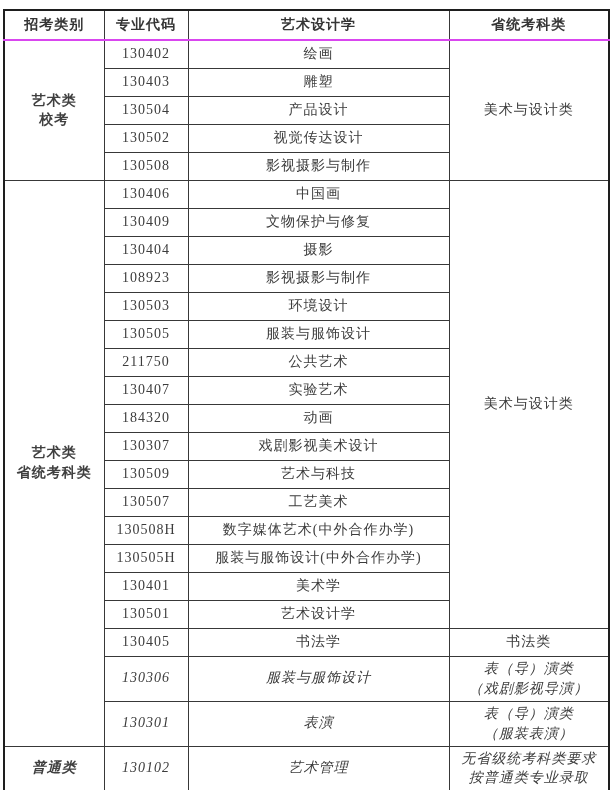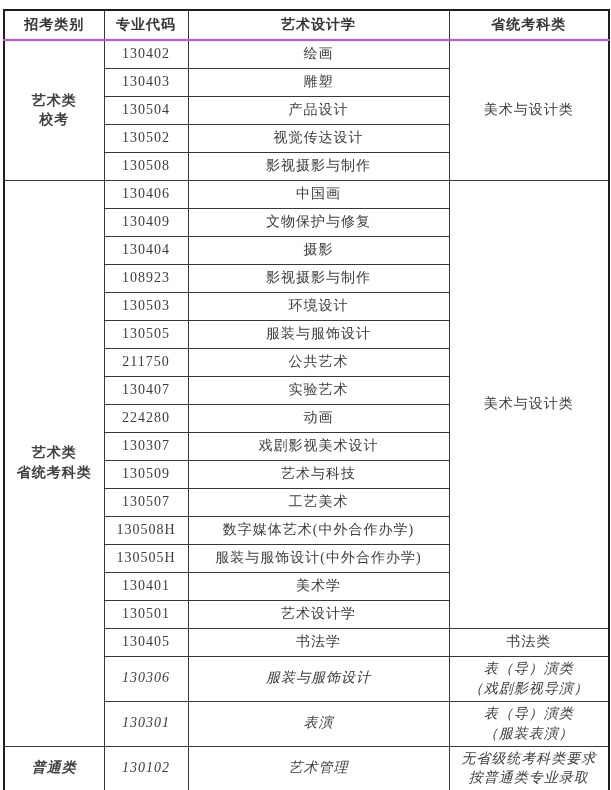--- a/index.html
+++ b/index.html
@@ -144,21 +144,21 @@
         </tr>
         <tr>
           <td class="code-cell-td">211750</td>
           <td class="">公共艺术</td>
         </tr>
         <tr>
           <td class="code-cell-td">130407</td>
           <td class="">实验艺术</td>
         </tr>
         <tr>
-          <td class="code-cell-td">224280</td>
+          <td class="code-cell-td">184320</td>
           <td class="">动画</td>
         </tr>
         <tr>
           <td class="code-cell-td">130307</td>
           <td class="">戏剧影视美术设计</td>
         </tr>
         <tr>
           <td class="code-cell-td">130509</td>
           <td class="">艺术与科技</td>
         </tr>

